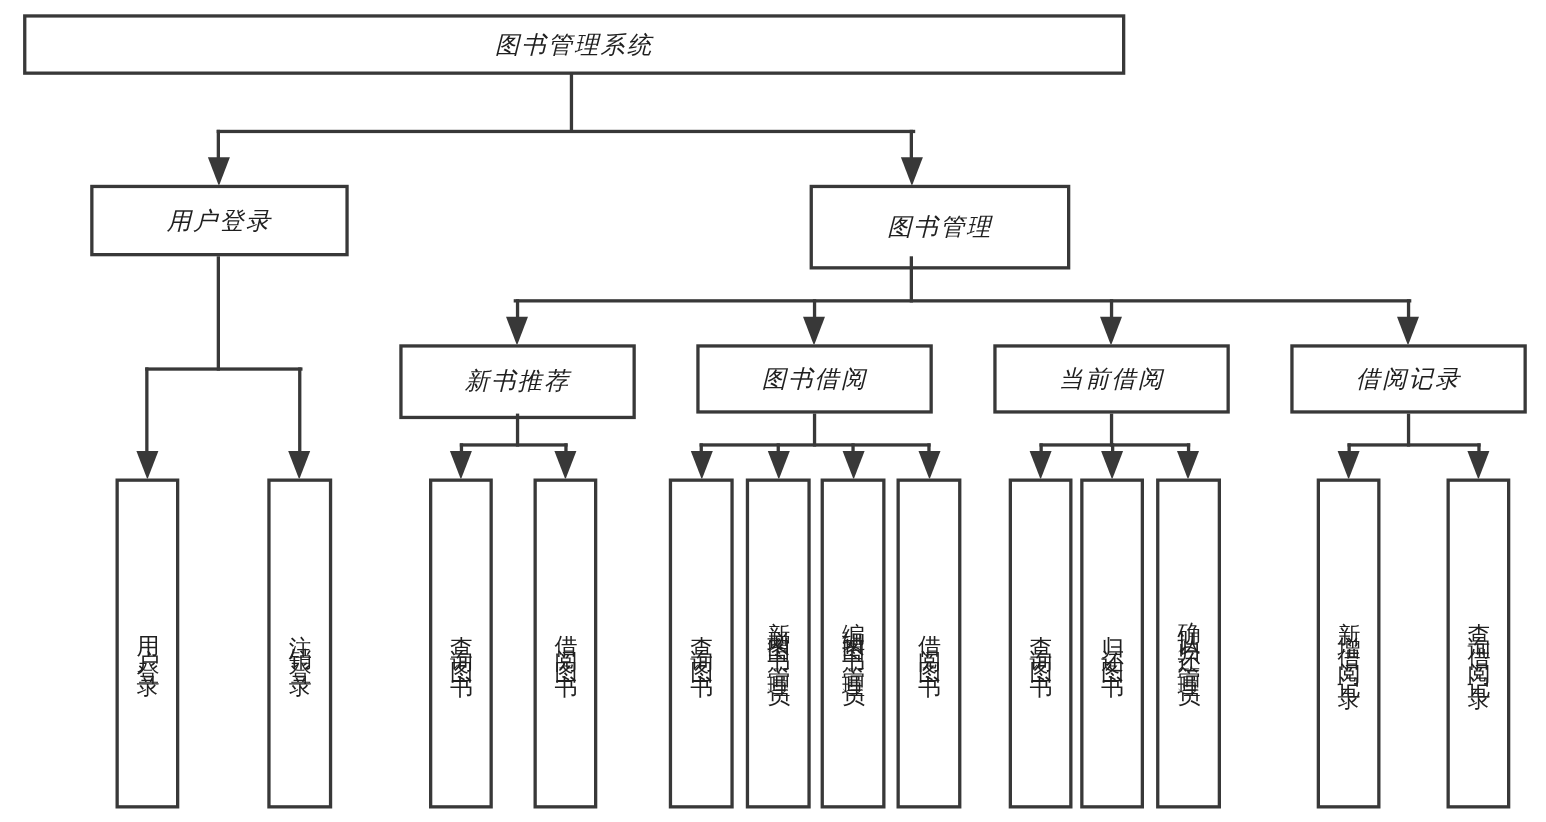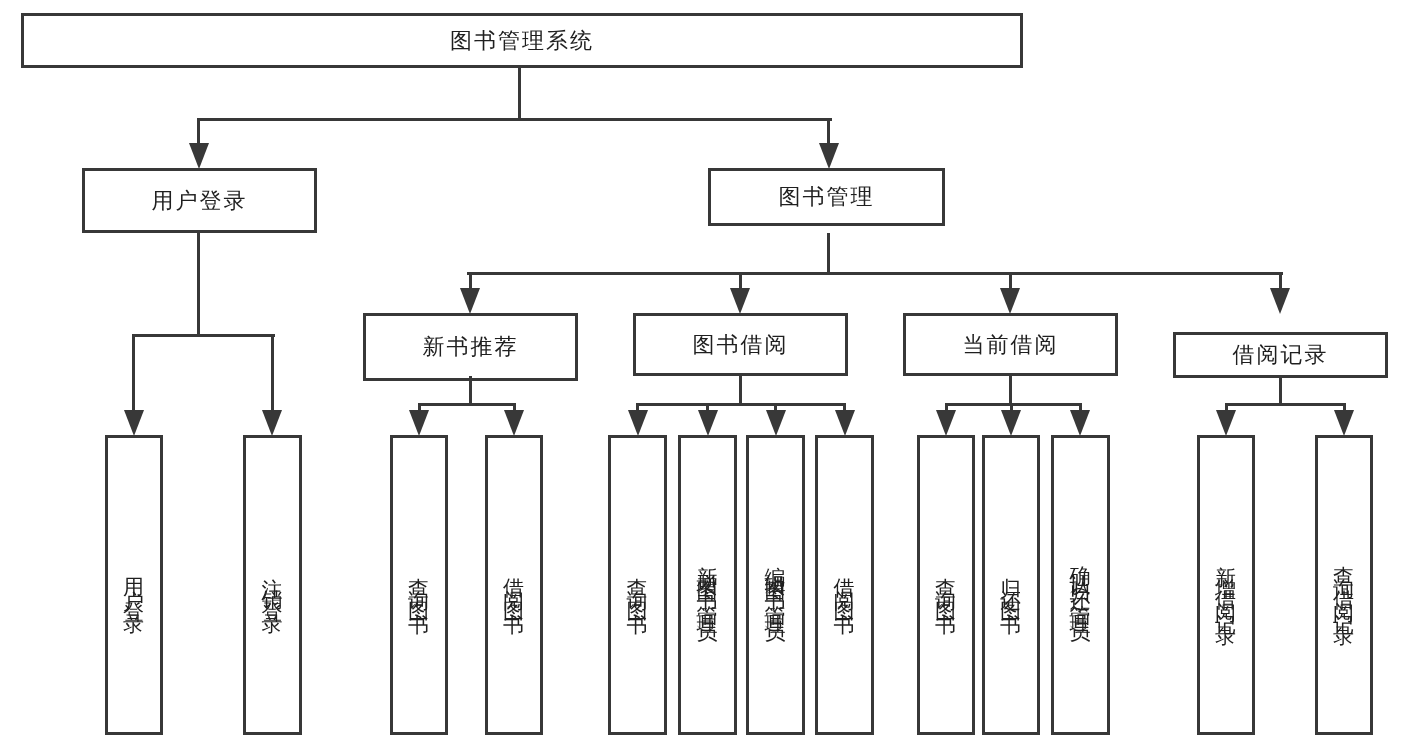--- a/index.html
+++ b/index.html
@@ -5,21 +5,21 @@
   html,body{margin:0;padding:0;background:#ffffff;}
   .canvas{
     position:relative;width:1405px;height:747px;background:#ffffff;
     font-family:"Liberation Sans","DejaVu Sans",sans-serif;overflow:hidden;
   }
   .node{
     position:absolute;box-sizing:border-box;border:3px solid #383838;background:#ffffff;
     display:flex;align-items:center;justify-content:center;
     color:#1f1f1f;
   }
-  .node.h{font-size:22px;letter-spacing:2px;white-space:nowrap;}
+  .node.h{font-size:22px;letter-spacing:2px;white-space:nowrap;font-style:italic;}
   .node.v{
     writing-mode:vertical-rl;text-orientation:mixed;
     font-size:21px;letter-spacing:12px;line-height:1;
   }
   .node.v.long{letter-spacing:8px;}
   .ln{position:absolute;background:#383838;}
   .ar{
     position:absolute;width:0;height:0;
     border-left:10px solid transparent;border-right:10px solid transparent;
     border-top:26px solid #383838;
@@ -37,21 +37,21 @@
   <div class="node h" style="left:21px;top:13px;width:1002px;height:55px">图书管理系统</div>
 
   <div class="ln" style="left:518px;top:67px;width:3px;height:53px"></div>
   <div class="ln" style="left:197px;top:118px;width:635px;height:3px"></div>
   <div class="ln" style="left:197px;top:118px;width:3px;height:27px"></div>
   <div class="ln" style="left:827px;top:118px;width:3px;height:27px"></div>
   <div class="ar" style="left:189px;top:143px"></div>
   <div class="ar" style="left:819px;top:143px"></div>
 
   <div class="node h" style="left:82px;top:168px;width:235px;height:65px">用户登录</div>
-  <div class="node h" style="left:708px;top:168px;width:237px;height:58px">图书管理</div>
+  <div class="node h" style="left:736px;top:168px;width:237px;height:77px">图书管理</div>
 
   <div class="ln" style="left:197px;top:233px;width:3px;height:104px"></div>
   <div class="ln" style="left:132px;top:334px;width:143px;height:3px"></div>
   <div class="ln" style="left:132px;top:334px;width:3px;height:78px"></div>
   <div class="ln" style="left:271px;top:334px;width:3px;height:78px"></div>
   <div class="ar" style="left:124px;top:410px"></div>
   <div class="ar" style="left:262px;top:410px"></div>
 
   <div class="ln" style="left:827px;top:233px;width:3px;height:42px"></div>
   <div class="ln" style="left:467px;top:272px;width:816px;height:3px"></div>
@@ -60,21 +60,21 @@
   <div class="ln" style="left:1009px;top:272px;width:3px;height:18px"></div>
   <div class="ln" style="left:1279px;top:272px;width:3px;height:18px"></div>
   <div class="ar" style="left:460px;top:288px"></div>
   <div class="ar" style="left:730px;top:288px"></div>
   <div class="ar" style="left:1000px;top:288px"></div>
   <div class="ar" style="left:1270px;top:288px"></div>
 
   <div class="node h" style="left:363px;top:313px;width:215px;height:68px">新书推荐</div>
   <div class="node h" style="left:903px;top:313px;width:215px;height:63px">当前借阅</div>
   <div class="node h" style="left:633px;top:313px;width:215px;height:63px">图书借阅</div>
-  <div class="node h" style="left:1173px;top:332px;width:215px;height:46px">借阅记录</div>
+  <div class="node h" style="left:1173px;top:313px;width:215px;height:63px">借阅记录</div>
 
   <div class="ln" style="left:469px;top:376px;width:3px;height:30px"></div>
   <div class="ln" style="left:418px;top:403px;width:98px;height:3px"></div>
   <div class="ln" style="left:418px;top:403px;width:3px;height:9px"></div>
   <div class="ln" style="left:513px;top:403px;width:3px;height:9px"></div>
   <div class="ar" style="left:409px;top:410px"></div>
   <div class="ar" style="left:504px;top:410px"></div>
 
   <div class="ln" style="left:739px;top:376px;width:3px;height:30px"></div>
   <div class="ln" style="left:636px;top:403px;width:210px;height:3px"></div>

